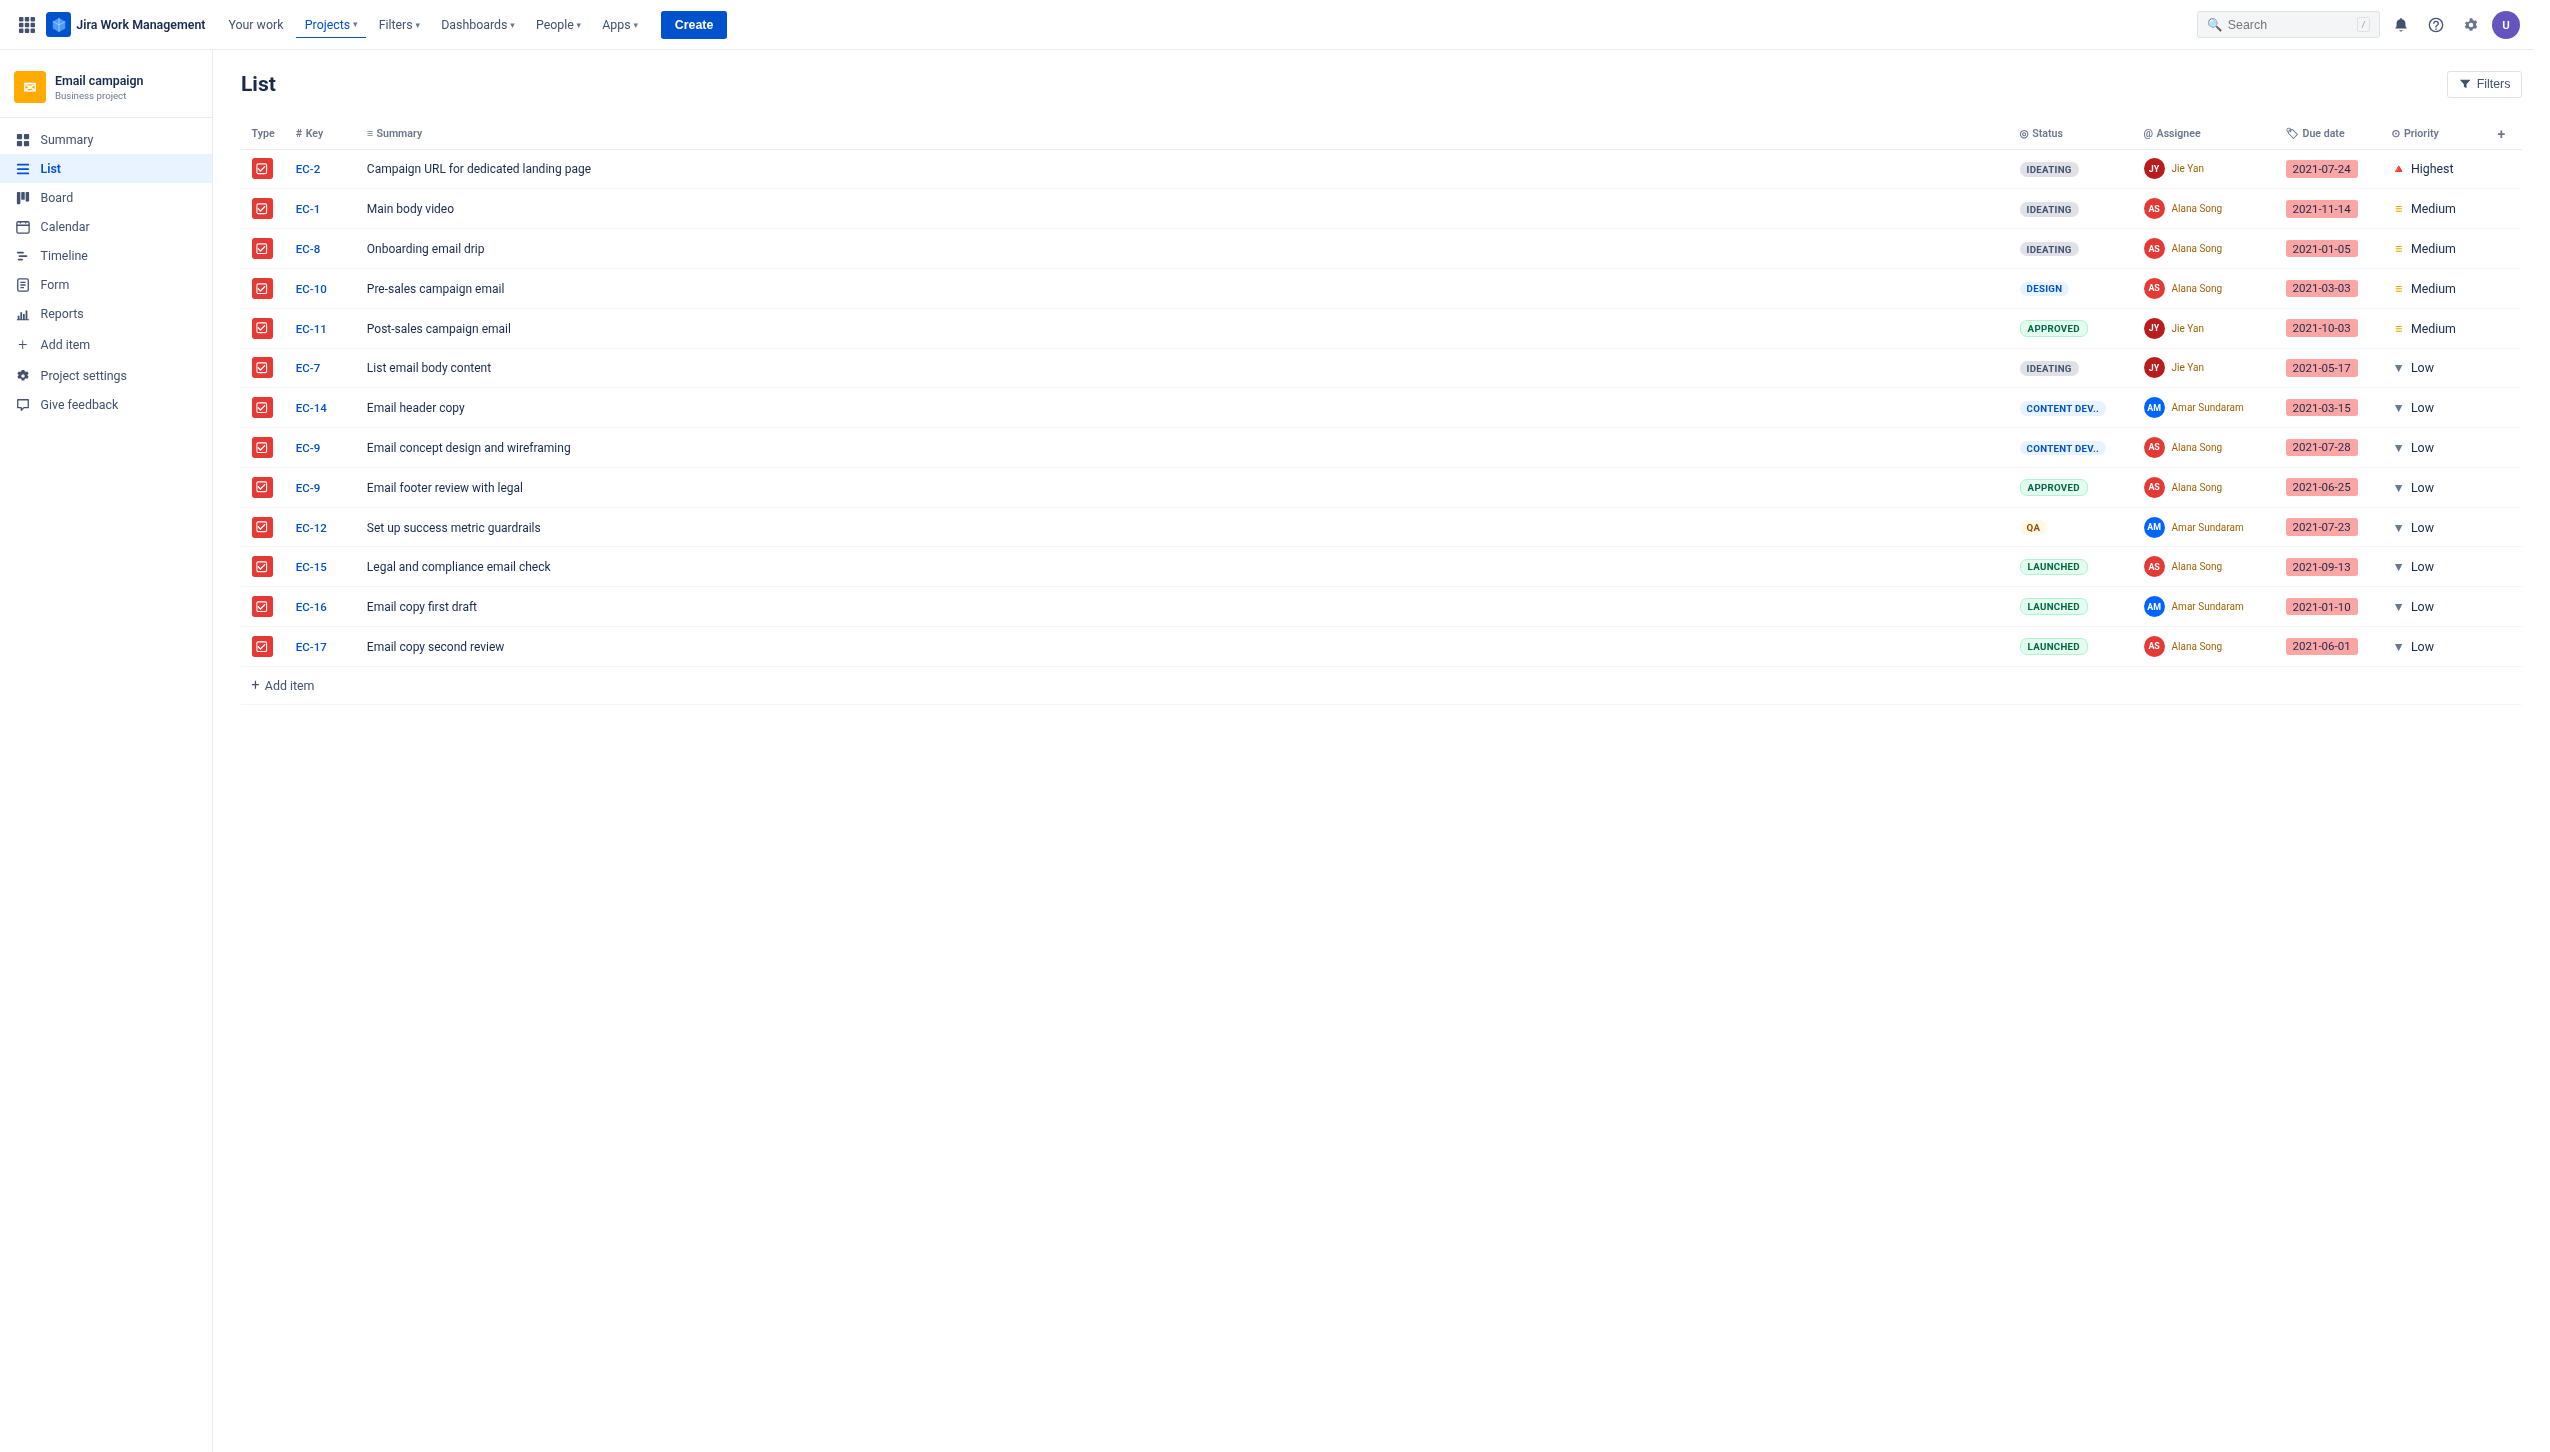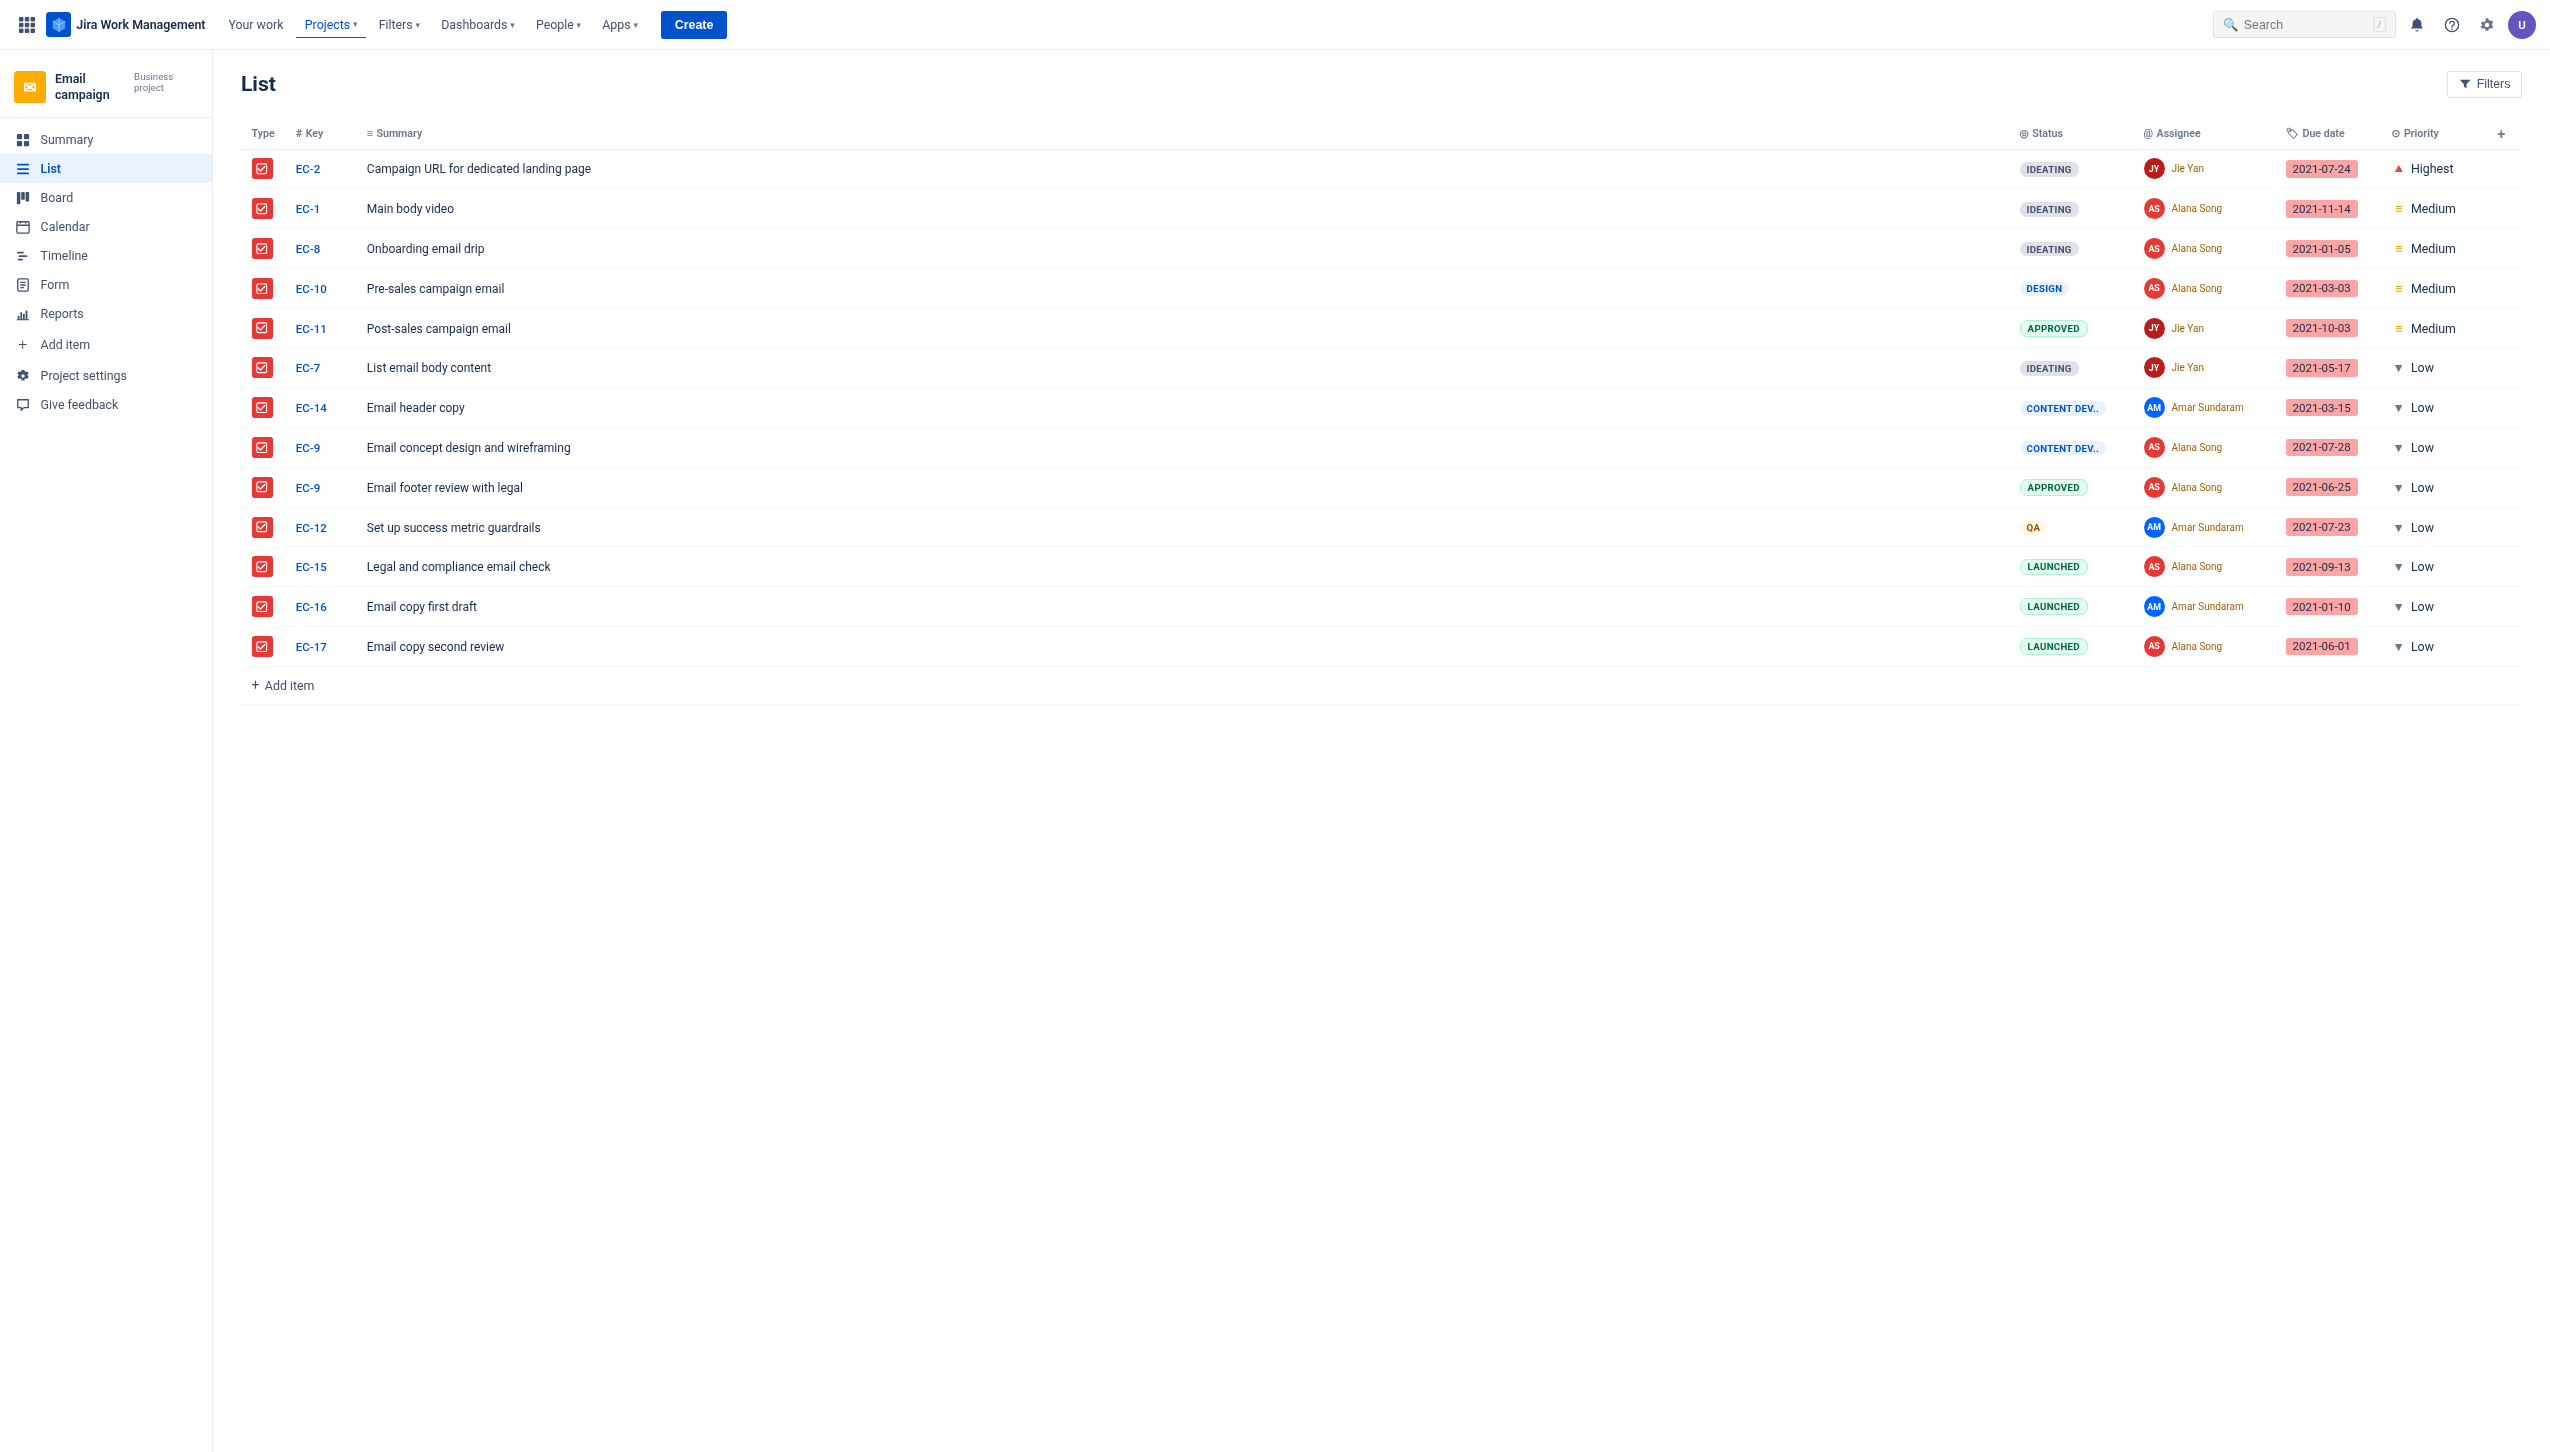--- a/index.html
+++ b/index.html
@@ -2,21 +2,21 @@
 <html style="font-size:14px"><head>
   <meta charset="utf-8">
   <style>
     * { box-sizing: border-box; margin: 0; padding: 0; }
     body { font-family: -apple-system, BlinkMacSystemFont, 'Segoe UI', Roboto, sans-serif; font-size: 12.4px; color: #172b4d; background: #fff; }
 
     
     .topnav {
       display: flex; align-items: center; height: 50px;
       background: #fff; border-bottom: 0.9px solid #ebecf0;
-      padding: 0 14px; gap: 7px; position: fixed; top: 0; left: 0; right: 0; z-index: 100;
+      padding: 0 14px; gap: 7px; position: fixed; top: 0; left: 0; right: 16px; z-index: 100;
     }
     .topnav-grid-icon { width: 25px; height: 25px; display: flex; align-items: center; justify-content: center; cursor: pointer; color: #42526e; }
     .topnav-logo { display: flex; align-items: center; gap: 5.3px; margin-right: 7px; }
     .topnav-logo-icon { width: 25px; height: 25px; background: #0052cc; border-radius: 3.5px; display: flex; align-items: center; justify-content: center; }
     .topnav-logo-text { font-size: 12.4px; font-weight: 600; color: #172b4d; white-space: nowrap; }
     .topnav-nav { display: flex; align-items: center; gap: 3.5px; }
     .topnav-nav-item { padding: 5.3px 8.9px; border-radius: 2.7px; cursor: pointer; font-size: 12.4px; color: #42526e; display: flex; align-items: center; gap: 2.7px; white-space: nowrap; }
     .topnav-nav-item.active { color: #0052cc; border-bottom: 1.8px solid #0052cc; border-radius: 0; }
     .topnav-create { background: #0052cc; color: #fff; border: none; border-radius: 2.7px; padding: 7px 14px; font-size: 12.4px; font-weight: 600; cursor: pointer; margin-left: 7px; }
     .topnav-right { display: flex; align-items: center; gap: 7px; margin-left: auto; }
@@ -26,21 +26,21 @@
     .topnav-icon-btn { width: 28px; height: 28px; border-radius: 50%; display: flex; align-items: center; justify-content: center; cursor: pointer; color: #42526e; font-size: 14px; }
     .topnav-avatar { width: 28px; height: 28px; border-radius: 50%; background: #6554c0; display: flex; align-items: center; justify-content: center; color: #fff; font-size: 11.5px; font-weight: 600; cursor: pointer; }
 
     
     .layout { display: flex; margin-top: 50px; height: calc(100vh - 50px); }
 
     
     .sidebar { width: 213px; min-width: 213px; border-right: 0.9px solid #ebecf0; padding: 14px 0; background: #fff; overflow-y: auto; }
     .sidebar-project { display: flex; align-items: center; gap: 8.9px; padding: 7px 14px 14px; border-bottom: 0.9px solid #ebecf0; margin-bottom: 7px; }
     .sidebar-project-icon { width: 32px; height: 32px; background: #ffab00; border-radius: 3.5px; display: flex; align-items: center; justify-content: center; color: #fff; font-size: 16px; font-weight: 700; flex-shrink: 0; }
-    .sidebar-project-info { display: flex; flex-direction: row; }
+    .sidebar-project-info { display: flex; flex-direction: column; }
     .sidebar-project-name { font-size: 12.4px; font-weight: 600; color: #172b4d; line-height: 1.3; }
     .sidebar-project-type { font-size: 9.7px; color: #6b778c; }
     .sidebar-item { display: flex; align-items: center; gap: 8.9px; padding: 7px 14px; cursor: pointer; color: #42526e; border-radius: 0; font-size: 12.4px; }
     .sidebar-item.active { background: #e9f2ff; color: #0052cc; font-weight: 600; }
     .sidebar-item-icon { width: 17.7px; display: flex; align-items: center; justify-content: center; font-size: 14px; flex-shrink: 0; }
 
     
     .main { flex: 1; overflow-y: auto; padding: 21px 28px; }
     .page-header { display: flex; align-items: center; justify-content: space-between; margin-bottom: 21px; }
     .page-title { font-size: 21px; font-weight: 700; color: #172b4d; }

